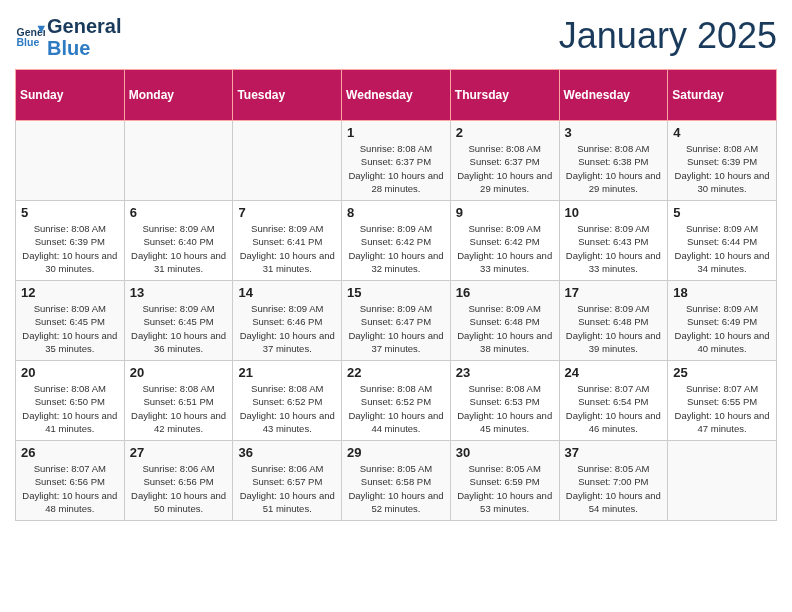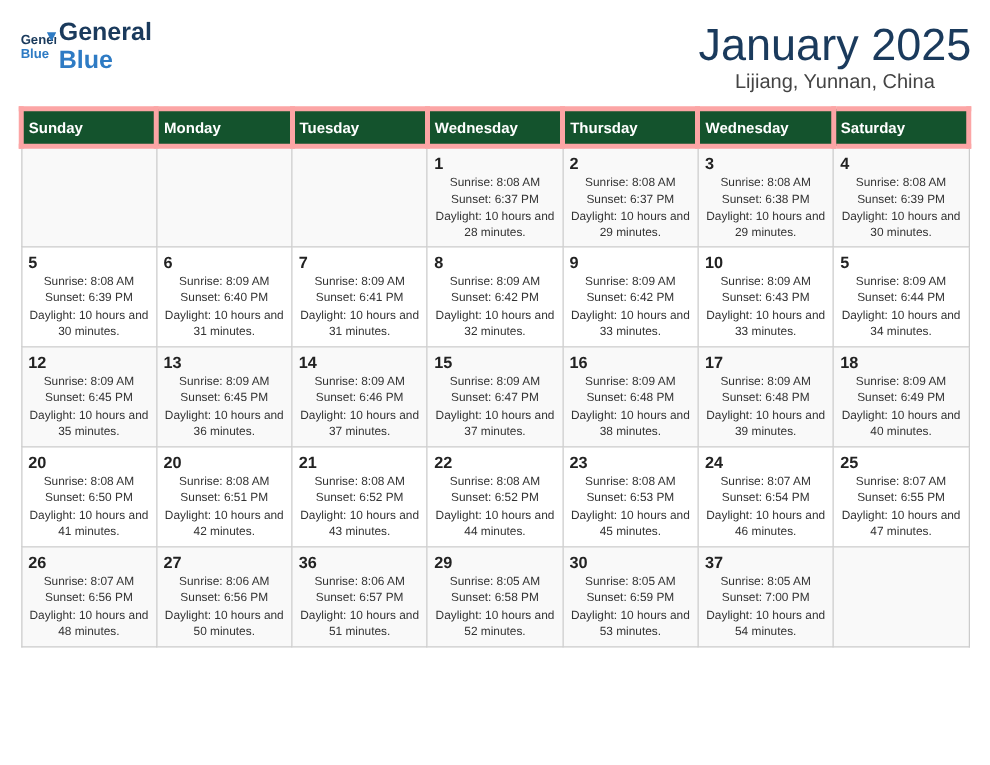--- a/index.html
+++ b/index.html
@@ -28,44 +28,44 @@
     }
     .logo-text span {
       color: #2e7bc4;
     }
     .logo-icon {
       width: 30px;
       height: 30px;
       margin-right: 2px;
     }
     .title-area {
-      text-align: center;
+      text-align: right;
     }
     .month-title {
       font-size: 36px;
       font-weight: normal;
       color: #1a3a5c;
     }
     .location-title {
       font-size: 16px;
       color: #444;
     }
     table {
       width: 100%;
       border-collapse: collapse;
       table-layout: fixed;
     }
     thead th {
-      background-color: #14532d;
+      background-color: #be185d;
       color: white;
-      padding: 6px 4px;
+      padding: 18px 4px;
       font-size: 12px;
       font-weight: bold;
       text-align: left;
-      border: 4px solid #fca5a5;
+      border: 1px solid #fca5a5;
     }
     td {
       border: 1px solid #ccc;
       vertical-align: top;
       padding: 4px 5px;
       height: 80px;
       background: #fff;
     }
     .day-number {
       font-size: 13px;
@@ -101,21 +101,20 @@
       <text x="2" y="18" font-size="14" fill="#1a3a5c" font-weight="bold">General</text>
       <text x="2" y="32" font-size="14" fill="#2e7bc4" font-weight="bold">Blue</text>
       <polygon points="30,5 40,5 35,15" fill="#2e7bc4"></polygon>
     </svg>
     <div class="logo-text">
       General<br><span>Blue</span>
     </div>
   </div>
   <div class="title-area">
     <div class="month-title">January 2025</div>
-    <div class="location-title">Lijiang, Yunnan, China</div>
   </div>
 </div>
 
 <table>
   <thead>
     <tr>
       <th>Sunday</th>
       <th>Monday</th>
       <th>Tuesday</th>
       <th>Wednesday</th>

